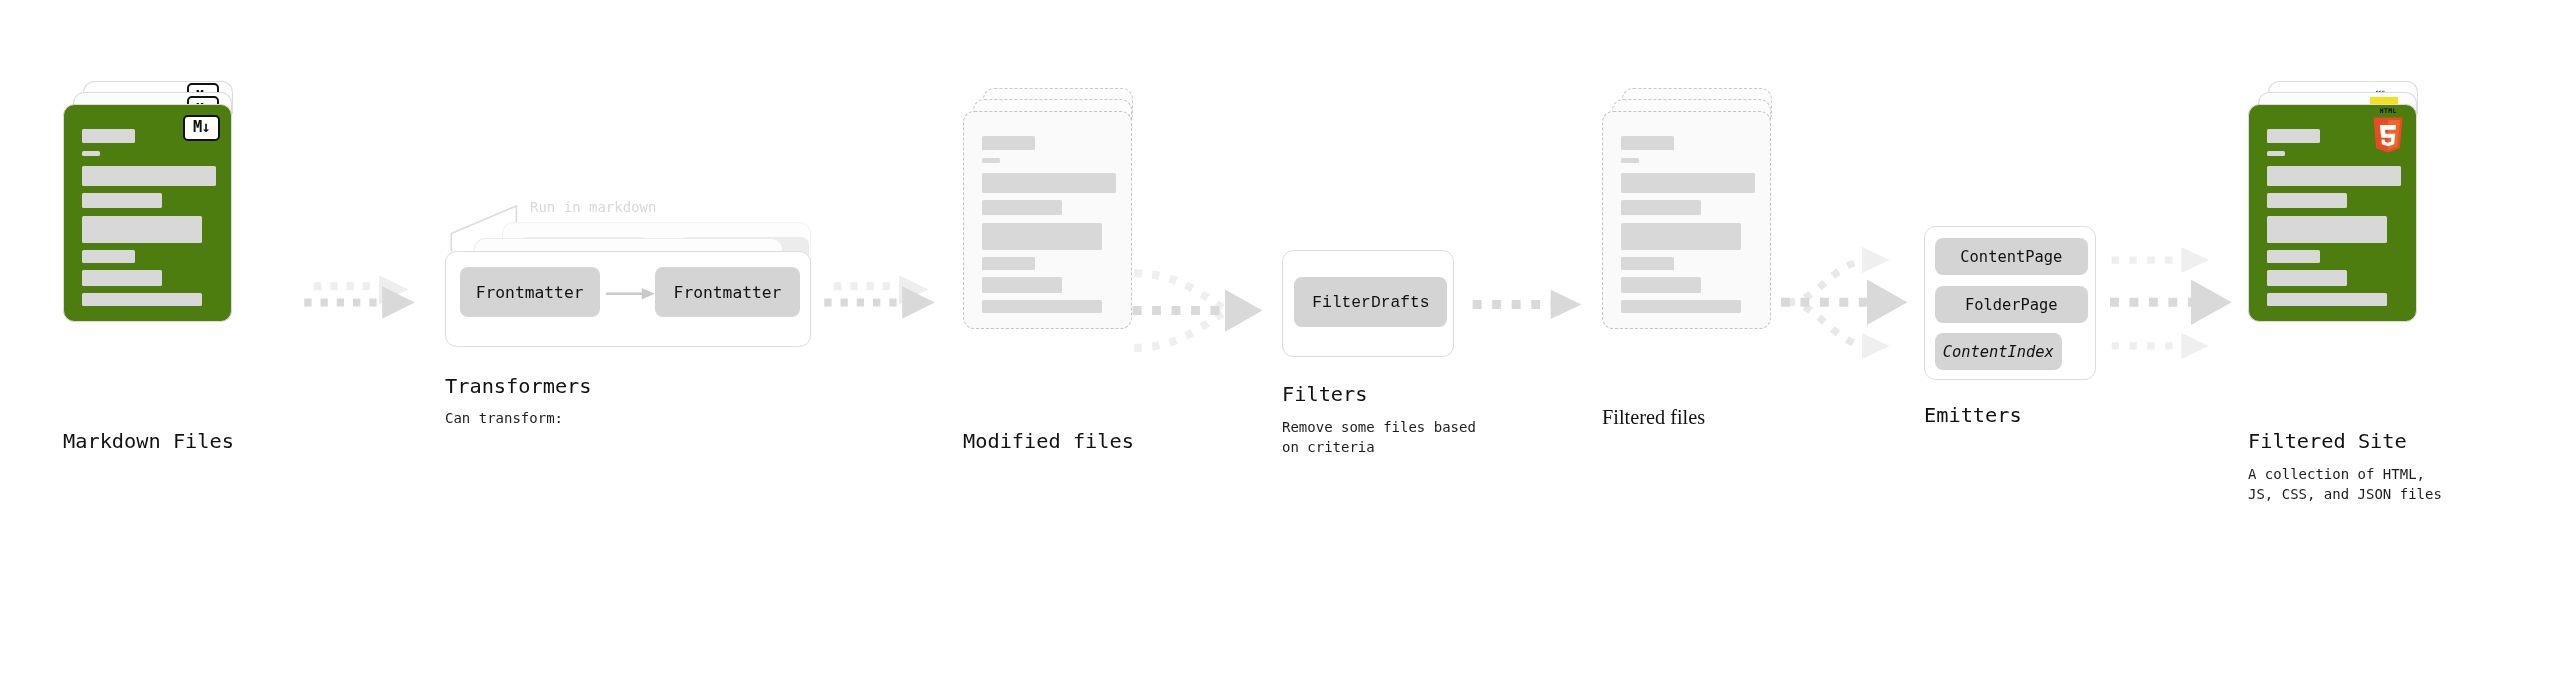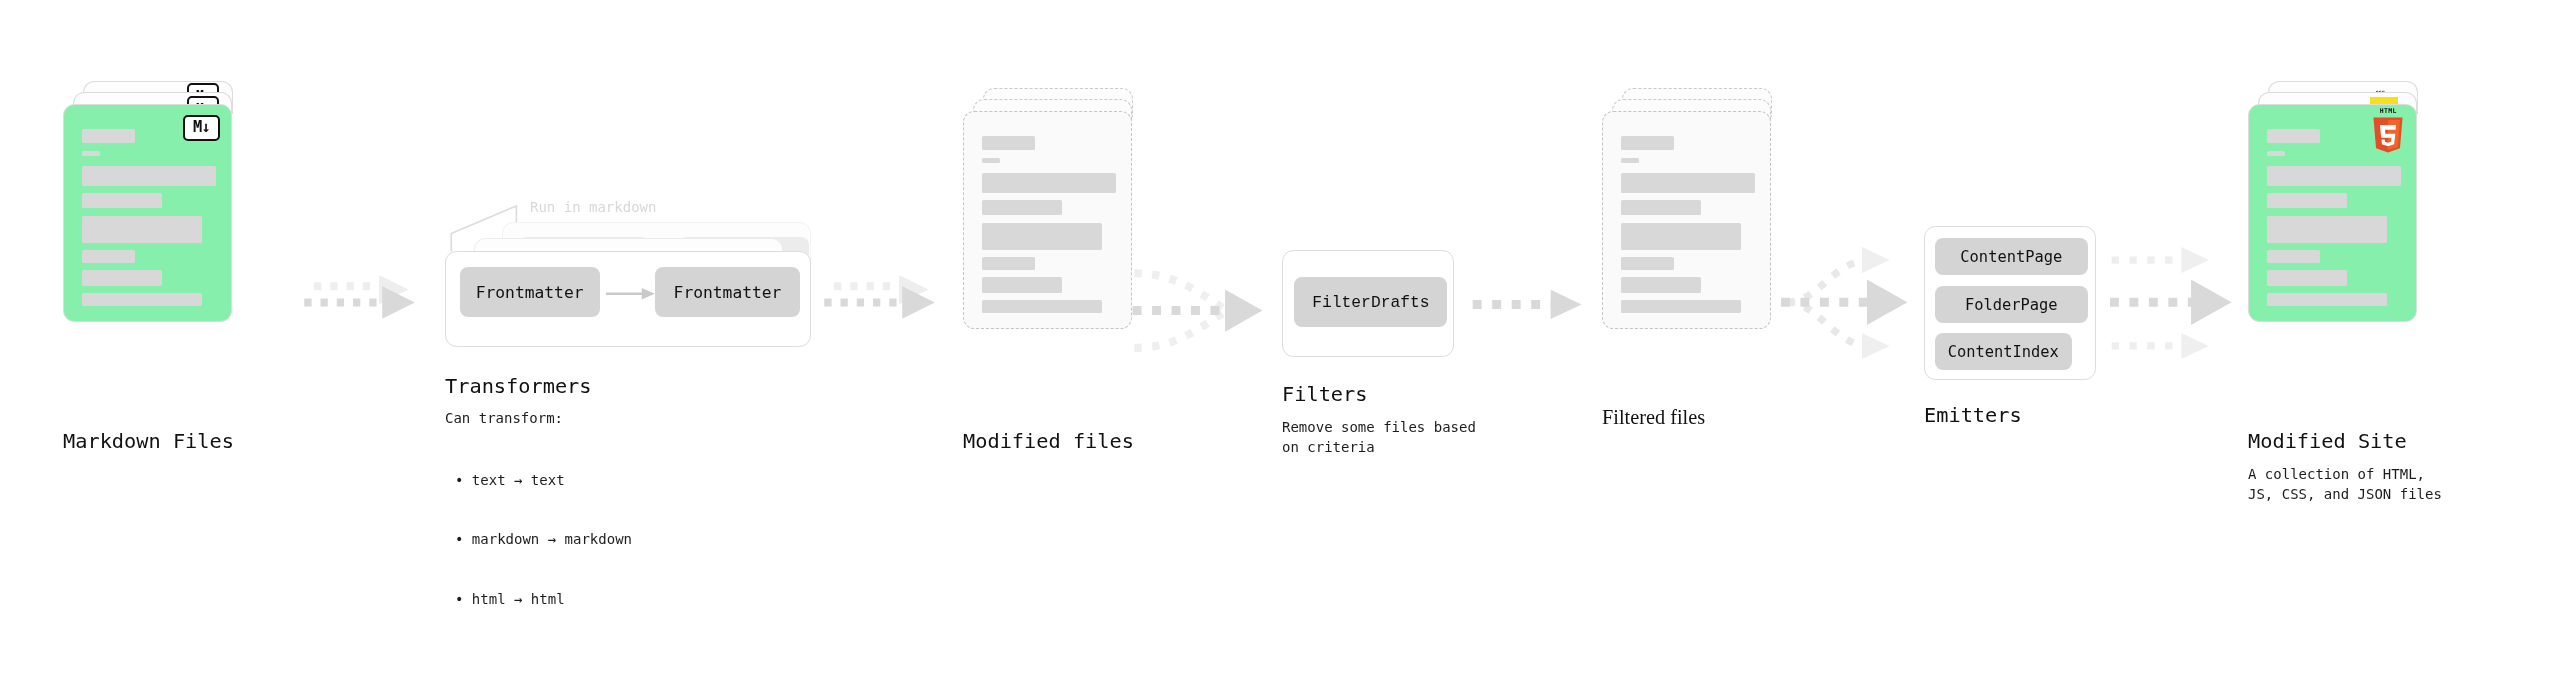--- a/index.html
+++ b/index.html
@@ -1,21 +1,21 @@
 <!DOCTYPE html>
 <html style="font-size:13px"><head>
 <meta charset="utf-8">
 <style>
   html,body{margin:0;padding:0;background:#fff;}
   body{width:2576px;height:681px;font-family:"DejaVu Sans Mono","Liberation Mono",monospace;color:#111;overflow:hidden;}
   .stage-root{position:absolute;left:0;top:0;width:2576px;height:681px;}
   .node{position:absolute;}
 
   
-  .filecard{position:relative;width:169px;height:218px;border-radius:11.4px;background:#86efac;border:1.2px solid #dcdcdc;box-sizing:border-box;}
+  .filecard{position:relative;width:169px;height:218px;border-radius:11.4px;background:#4d7c0f;border:1.2px solid #dcdcdc;box-sizing:border-box;}
   .filecard.dashed{background:#fafafa;border:1.2px dashed #c4c4c4;}
   .stackcard{position:absolute;border-radius:11.4px 11.4px 0 0;background:#fdfdfd;border:1.2px solid #dcdcdc;border-bottom:none;box-sizing:border-box;}
   .stackcard.dashed{border:1.2px dashed #c9c9c9;border-bottom:none;background:#fcfcfc;}
   .bars{position:absolute;left:18px;top:24.4px;right:16.3px;}
   .bar{background:#d8d8d8;border-radius:1.6px;margin-bottom:7.3px;}
 
   
   .md-badge{position:absolute;width:32.5px;height:22px;border:2.4px solid #111;border-radius:4.9px;background:#fff;
             display:flex;align-items:center;justify-content:center;font-weight:bold;font-size:15.4px;line-height:1;color:#111;letter-spacing:-0.8px;}
   .md-badge.small{width:28px;height:18.7px;border-width:2.4px;font-size:13px;}
@@ -111,25 +111,20 @@
     <div class="groupbox" style="left:0px;top:44px;width:366px;height:96px;"></div>
     <div class="pill" style="left:14.6px;top:60px;width:140px;height:50px;">Frontmatter</div>
     <svg style="position:absolute;left:161px;top:77px;" width="52" height="19.5" viewBox="0 0 64 24">
       <line x1="0" y1="12" x2="46" y2="12" stroke="#c9c9c9" stroke-width="3"></line>
       <polygon points="44,5 60,12 44,19" fill="#c9c9c9"></polygon>
     </svg>
     <div class="pill" style="left:210px;top:60px;width:145px;height:50px;">Frontmatter</div>
   </div>
   <div class="title" style="left:445px;top:374px;">Transformers</div>
   <div class="desc" style="left:445px;top:409px;">Can transform:</div>
-  <ul class="bullets desc" style="left:455px;top:431px;">
-    <li>• text → text</li>
-    <li>• markdown → markdown</li>
-    <li>• html → html</li>
-  </ul>
 
   <div class="node" style="left:821px;top:273px;">
     <svg width="130" height="59" viewBox="0 0 160 72">
       <g stroke="#eeeeee" stroke-width="10" stroke-dasharray="9 11" fill="none">
         <line x1="16" y1="16" x2="104" y2="16"></line>
       </g>
       <polygon points="96,2 132,20 96,38" fill="#eeeeee"></polygon>
       <g stroke="#d9d9d9" stroke-width="10" stroke-dasharray="9 11" fill="none">
         <line x1="4" y1="36" x2="106" y2="36"></line>
       </g>
@@ -206,21 +201,21 @@
       <polygon points="100,122 134,138 100,154" fill="#efefef"></polygon>
       <line x1="0" y1="84" x2="112" y2="84" stroke="#d9d9d9" stroke-width="11" stroke-dasharray="11 13"></line>
       <polygon points="106,56 156,84 106,112" fill="#d9d9d9"></polygon>
     </svg>
   </div>
 
   <div class="node" style="left:1924px;top:226px;">
     <div class="groupbox" style="left:0px;top:0px;width:172px;height:154px;">
       <div class="pill" style="left:9.8px;top:11.4px;width:153px;height:37px;font-size:15.4px;">ContentPage</div>
       <div class="pill" style="left:9.8px;top:59px;width:153px;height:37px;font-size:15.4px;">FolderPage</div>
-      <div class="pill" style="left:9.8px;top:106px;width:137px;height:37px;font-size:15.4px;">ContentIndex</div>
+      <div class="pill" style="left:9.8px;top:106px;width:127px;height:37px;font-size:15.4px;font-style:italic;">ContentIndex</div>
     </div>
   </div>
   <div class="title" style="left:1924px;top:403px;">Emitters</div>
 
   <div class="node" style="left:2110px;top:234px;">
     <svg width="154" height="138" viewBox="0 0 190 170">
       <line x1="2" y1="32" x2="92" y2="32" stroke="#eeeeee" stroke-width="9" stroke-dasharray="9 13"></line>
       <polygon points="88,16 122,32 88,48" fill="#efefef"></polygon>
       <line x1="2" y1="138" x2="92" y2="138" stroke="#eeeeee" stroke-width="9" stroke-dasharray="9 13"></line>
       <polygon points="88,122 122,138 88,154" fill="#efefef"></polygon>
@@ -252,18 +247,18 @@
         <div class="bar" style="width:18px;height:5.7px;margin-bottom:9.8px;"></div>
         <div class="bar" style="width:134px;height:19.5px;"></div>
         <div class="bar" style="width:80px;height:15.4px;"></div>
         <div class="bar" style="width:120px;height:27px;"></div>
         <div class="bar" style="width:53px;height:13px;"></div>
         <div class="bar" style="width:80px;height:15.4px;"></div>
         <div class="bar" style="width:120px;height:13px;"></div>
       </div>
     </div>
   </div>
-  <div class="title" style="left:2248px;top:429px;">Modified Site</div>
+  <div class="title" style="left:2248px;top:429px;">Filtered Site</div>
   <div class="desc" style="left:2248px;top:465px;">A collection of HTML,
 JS, CSS, and JSON files</div>
 
 </div>
 
 
 </body></html>

